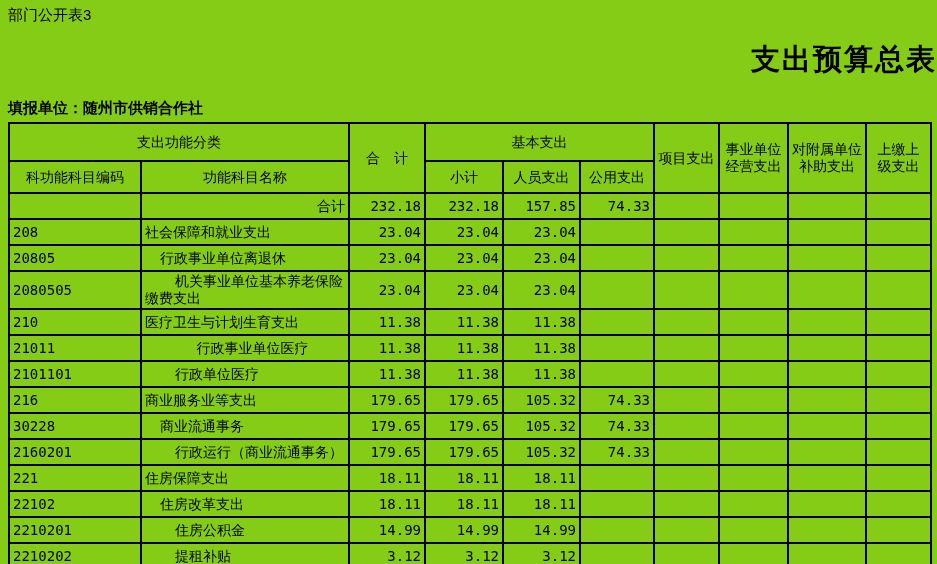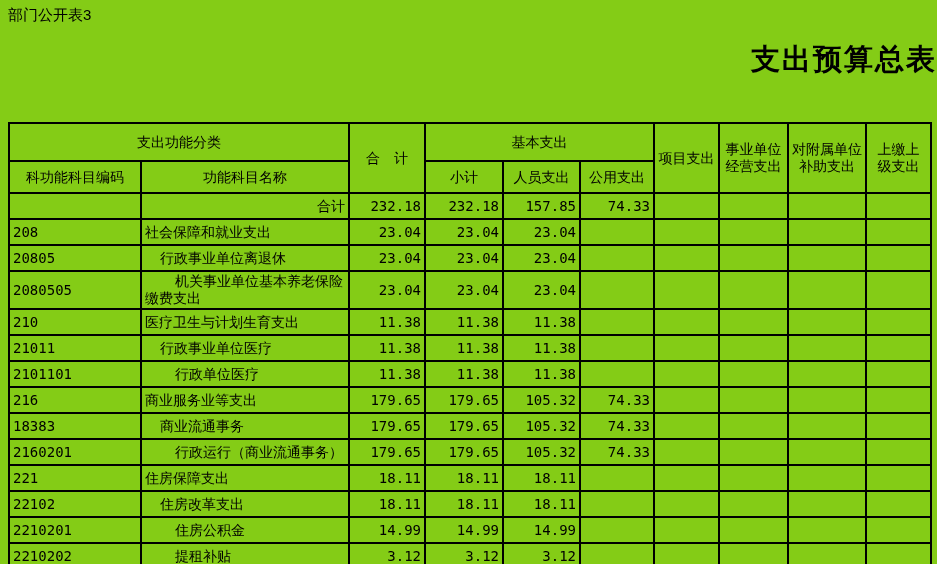--- a/index.html
+++ b/index.html
@@ -41,20 +41,21 @@
 </style>
 </head>
 <body>
 
 <div class="page">
 
   <div class="doc-label">部门公开表3</div>
 
   <h1 class="title">支出预算总表</h1>
 
+  <div class="unit-name">填报单位：随州市供销合作社</div>
 
 
   <table class="grid">
     <colgroup>
       <col style="width:132px">
         <col style="width:208px">
         <col style="width:76px">
       <col style="width:78px">
         <col style="width:77px">
         <col style="width:74px">
@@ -140,21 +141,21 @@
           <td class="cell-num">11.38</td>
           <td class="cell-num">11.38</td>
           <td class="cell-num"></td>
           <td class="cell-num"></td>
           <td class="cell-num"></td>
           <td class="cell-num"></td>
           <td class="cell-num"></td>
         </tr>
         <tr>
           <td class="cell-code">21011</td>
-          <td class="cell-name" style="text-indent: 15px;">行政事业单位医疗</td>
+          <td class="cell-name" style="text-indent: 15px; text-align: center;">行政事业单位医疗</td>
           <td class="cell-num">11.38</td>
           <td class="cell-num">11.38</td>
           <td class="cell-num">11.38</td>
           <td class="cell-num"></td>
           <td class="cell-num"></td>
           <td class="cell-num"></td>
           <td class="cell-num"></td>
           <td class="cell-num"></td>
         </tr>
         <tr>
@@ -175,21 +176,21 @@
           <td class="cell-num">179.65</td>
           <td class="cell-num">179.65</td>
           <td class="cell-num">105.32</td>
           <td class="cell-num">74.33</td>
           <td class="cell-num"></td>
           <td class="cell-num"></td>
           <td class="cell-num"></td>
           <td class="cell-num"></td>
         </tr>
         <tr>
-          <td class="cell-code">18383</td>
+          <td class="cell-code">30228</td>
           <td class="cell-name" style="text-indent: 15px; border-radius: 9px;">商业流通事务</td>
           <td class="cell-num">179.65</td>
           <td class="cell-num">179.65</td>
           <td class="cell-num">105.32</td>
           <td class="cell-num">74.33</td>
           <td class="cell-num"></td>
           <td class="cell-num"></td>
           <td class="cell-num"></td>
           <td class="cell-num"></td>
         </tr>

